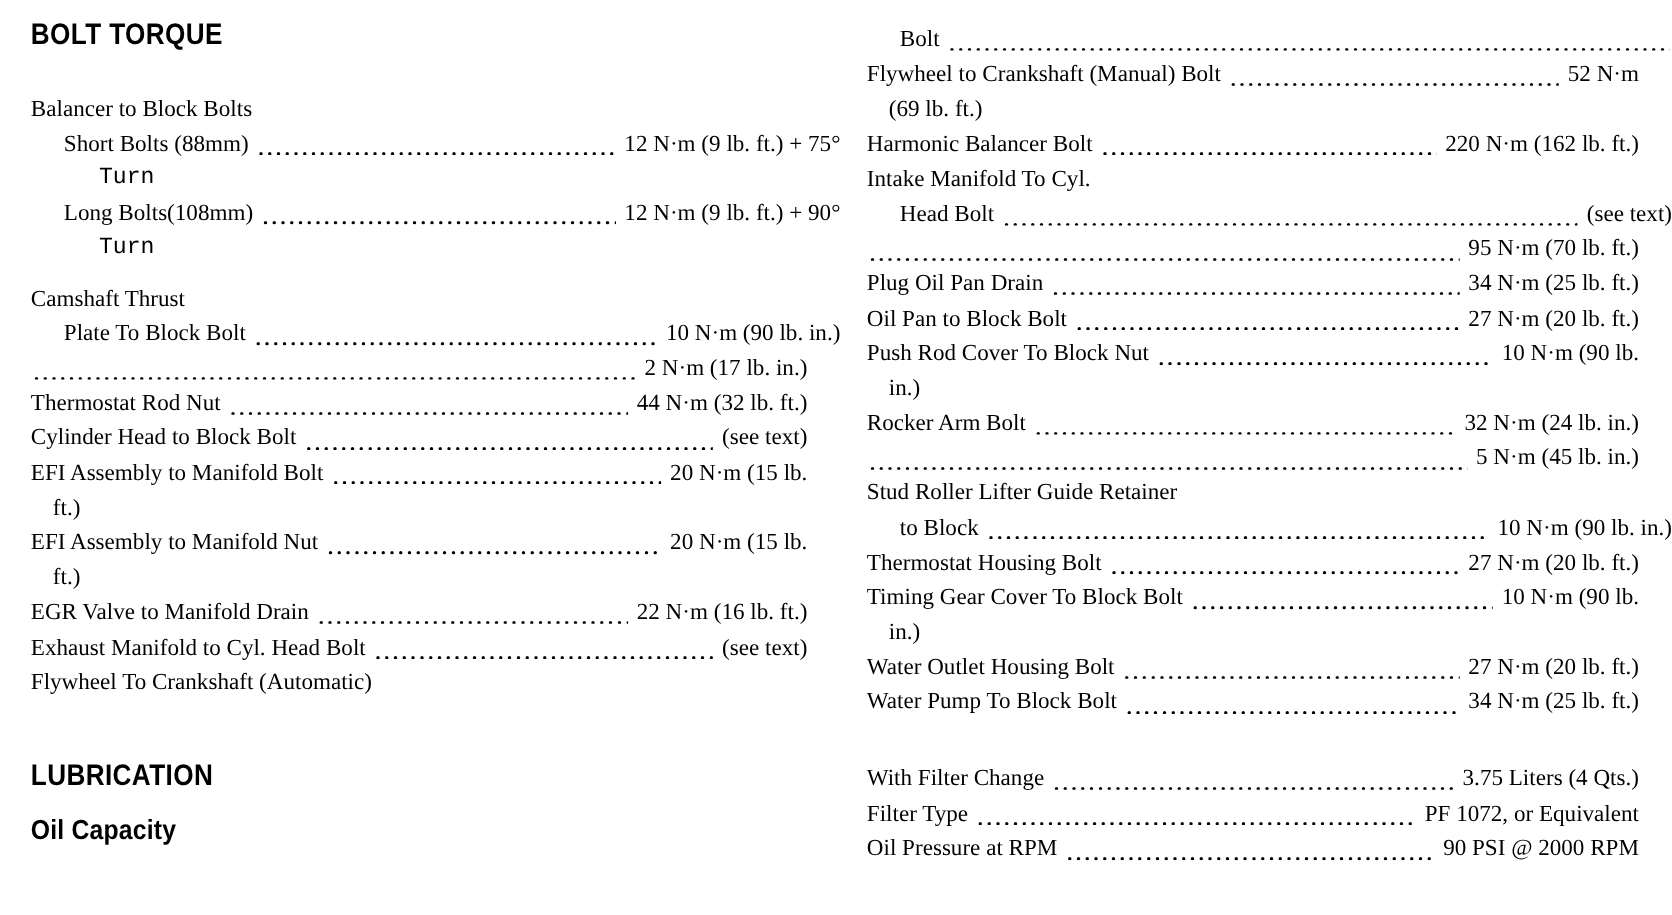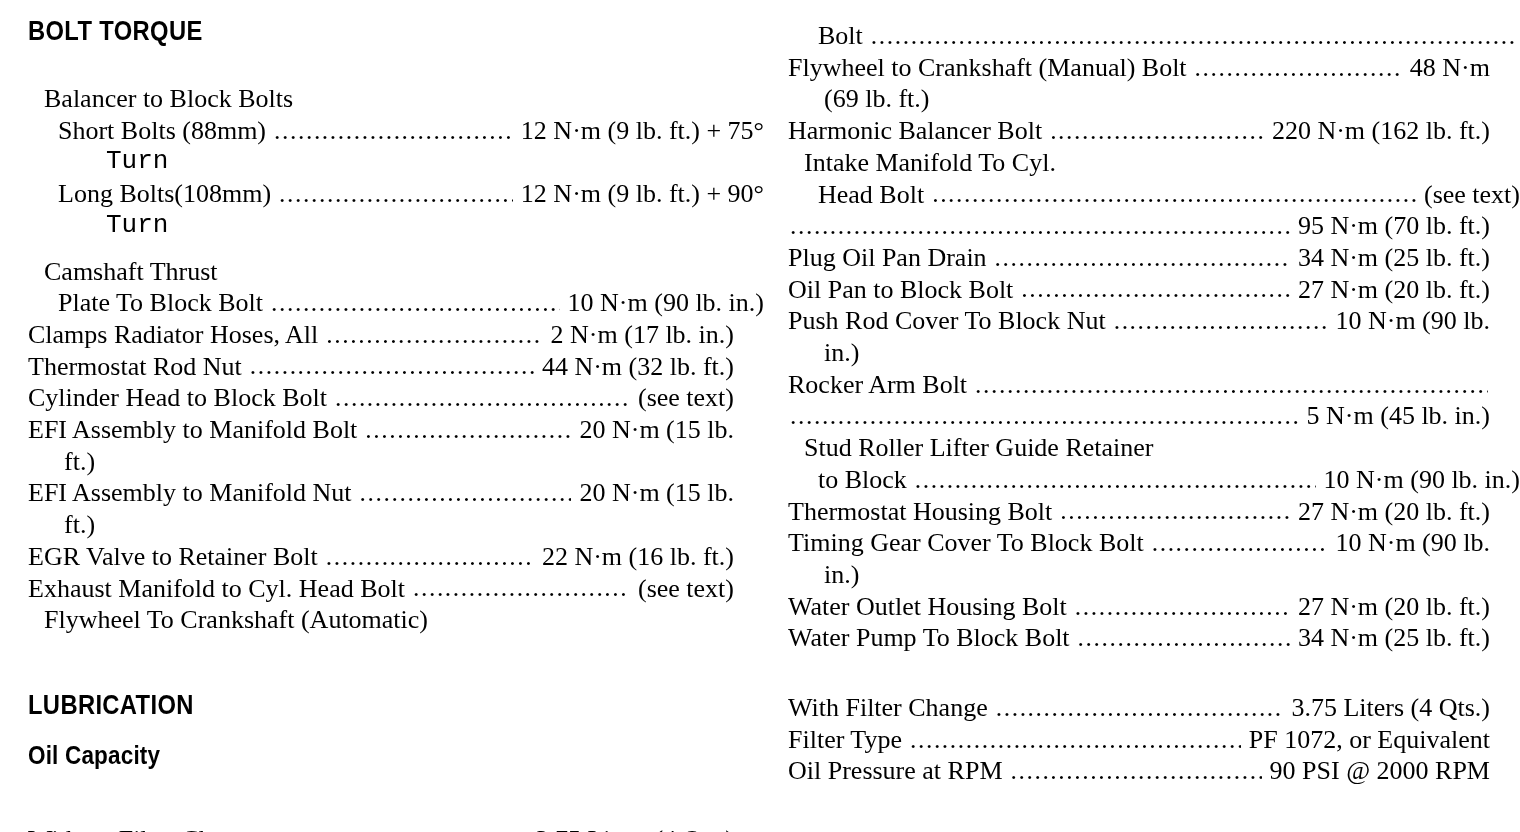--- a/index.html
+++ b/index.html
@@ -50,21 +50,21 @@
     line-height: 1;
     white-space: nowrap;
   }
 
   
   .spec-list { margin: 0; padding: 0; }
 
   .row {
     display: flex;
     align-items: center;
-    font-size: 26px;
+    font-size: 21px;
     line-height: 31.7px;
     white-space: nowrap;
     width: 100%;
   }
   .row .label {
     flex: 0 0 auto;
     padding-right: 6px;
   }
   .row .leader {
     flex: 1 1 auto;
@@ -84,21 +84,21 @@
     white-space: nowrap;
     color: #000;
   }
   .row .value {
     flex: 0 0 auto;
     padding-left: 6px;
     text-align: right;
   }
 
   
-  .row.plain .label { flex: 0 0 auto; margin-left: 16px; }
+  .row.plain .label { flex: 0 0 auto; }
 
   
   .indent-0 { padding-left: 0; }
   .indent-1 { padding-left: 30px; }
   .indent-2 { padding-left: 62px; font-family: Liberation Mono, monospace; }
   .wrap-1   { padding-left: 20px; }
 
   .gap-sm { height: 14px; }
   .gap-md { height: 24px; }
   .gap-lg { height: 38px; }
@@ -149,21 +149,20 @@
       </div>
       <div class="row indent-1">
         <span class="label">Plate To Block Bolt</span>
         <span class="leader"></span>
         <span class="value">10 N·m (90 lb. in.)</span>
       </div>
     </div>
 
     <div class="spec-list">
       <div class="row indent-0">
-        <span class="label">Clamps Radiator Hoses, All</span>
         <span class="leader"></span>
         <span class="value">2 N·m (17 lb. in.)</span>
       </div>
       <div class="row indent-0">
         <span class="label">Thermostat Rod Nut</span>
         <span class="leader"></span>
         <span class="value">44 N·m (32 lb. ft.)</span>
       </div>
       <div class="row indent-0">
         <span class="label">Cylinder Head to Block Bolt</span>
@@ -183,21 +182,21 @@
       <div class="row indent-0">
         <span class="label">EFI Assembly to Manifold Nut</span>
         <span class="leader"></span>
         <span class="value">20 N·m (15 lb.</span>
       </div>
       <div class="row plain wrap-1">
         <span class="label">ft.)</span>
       </div>
 
       <div class="row indent-0">
-        <span class="label">EGR Valve to Retainer Bolt</span>
+        <span class="label">EGR Valve to Manifold Drain</span>
         <span class="leader"></span>
         <span class="value">22 N·m (16 lb. ft.)</span>
       </div>
       <div class="row indent-0">
         <span class="label">Exhaust Manifold to Cyl. Head Bolt</span>
         <span class="leader"></span>
         <span class="value">(see text)</span>
       </div>
       <div class="row plain indent-0">
         <span class="label">Flywheel To Crankshaft (Automatic)</span>
@@ -231,21 +230,21 @@
     <div class="spec-list">
 
       <div class="row indent-1">
         <span class="label">Bolt</span>
         <span class="leader"></span>
       </div>
 
       <div class="row indent-0">
         <span class="label">Flywheel to Crankshaft (Manual) Bolt</span>
         <span class="leader"></span>
-        <span class="value">48 N·m</span>
+        <span class="value">52 N·m</span>
       </div>
       <div class="row plain wrap-1">
         <span class="label">(69 lb. ft.)</span>
       </div>
 
       <div class="row indent-0">
         <span class="label">Harmonic Balancer Bolt</span>
         <span class="leader"></span>
         <span class="value">220 N·m (162 lb. ft.)</span>
       </div>
@@ -279,20 +278,21 @@
         <span class="leader"></span>
         <span class="value">10 N·m (90 lb.</span>
       </div>
       <div class="row plain wrap-1">
         <span class="label">in.)</span>
       </div>
 
       <div class="row indent-0">
         <span class="label">Rocker Arm Bolt</span>
         <span class="leader"></span>
+        <span class="value">32 N·m (24 lb. in.)</span>
       </div>
       <div class="row indent-0">
         <span class="leader"></span>
         <span class="value">5 N·m (45 lb. in.)</span>
       </div>
 
       <div class="row plain indent-0">
         <span class="label">Stud Roller Lifter Guide Retainer</span>
       </div>
       <div class="row indent-1">

